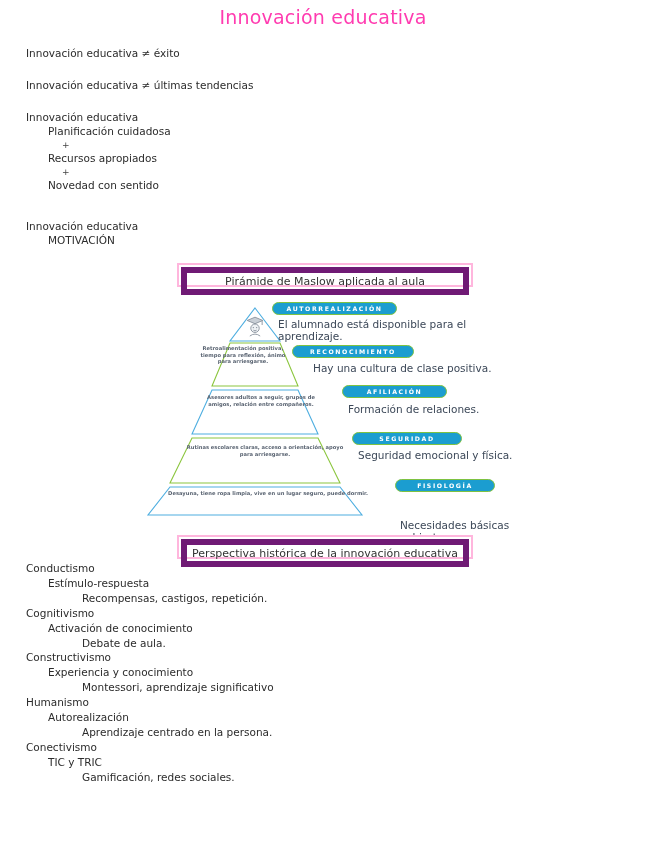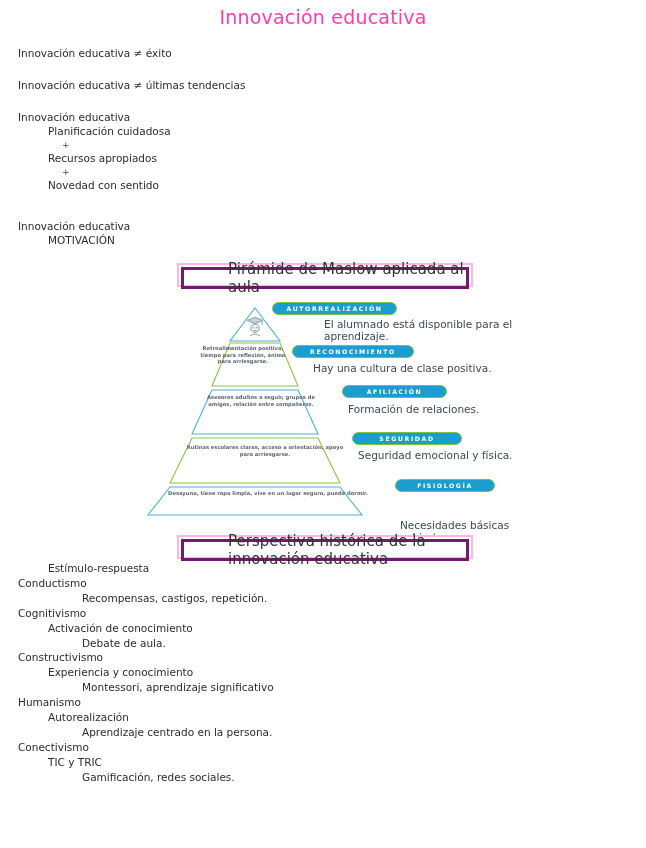--- a/index.html
+++ b/index.html
@@ -33,50 +33,49 @@
   
   .outline {
     position: absolute;
     left: 14px;
     font-size: 10.5px;
     line-height: 1.38;
     color: #2b2b2b;
     font-family: "DejaVu Sans", sans-serif;
     white-space: nowrap;
   }
-  .lvl0 { margin-left: 4px; }
+  .lvl0 { margin-left: 12px; }
   .lvl1 { margin-left: 34px; }
   .lvl2 { margin-left: 68px; }
   .dot  { margin-left: 48px; font-size: 9px; color: #444; }
 
   #block-neq     { top: 46px; }
   #block-neq2    { top: 78px; }
   #block-ingred  { top: 110px; }
   #block-motiv   { top: 219px; }
   #block-theory  { top: 561px; }
   #block-theory .row { line-height: 1.42; }
 
   
   .pink-box {
     position: absolute;
     border: 2px solid #ffb6dd;
     background: #ffffff;
     padding: 2px;
     box-sizing: border-box;
   }
   .pink-box .inner {
-    border: 3px solid #701a75;
+    border: 6px solid #701a75;
     height: 100%;
     display: flex;
     align-items: center;
     justify-content: center;
-    font-size: 15px;
+    font-size: 11px;
     color: #333;
     font-family: "DejaVu Sans", sans-serif;
-    padding-left: 44px;
   }
   #box-maslow    { left: 177px; top: 263px; width: 296px; height: 24px; }
   #box-histórica { left: 177px; top: 527px; width: 296px; height: 24px; margin-top: 8px; }
 
   
   #pyramid-figure {
     position: absolute;
     left: 120px;
     top: 298px;
     width: 390px;
@@ -131,21 +130,21 @@
   }
   .level-caption {
     position: absolute;
     color: #3c4858;
     font-size: 10.5px;
     line-height: 1.16;
     font-family: "DejaVu Sans", sans-serif;
   }
 
   #badge-autorrealizacion { left: 152px; top: 4px;   width: 125px; }
-  #cap-autorrealizacion   { left: 158px; top: 20px;  width: 215px; margin-left: 46px; }
+  #cap-autorrealizacion   { left: 158px; top: 20px;  width: 215px; }
   #badge-reconocimiento   { left: 172px; top: 47px;  width: 122px; }
   #cap-reconocimiento     { left: 193px; top: 64px;  width: 215px; }
   #badge-afiliacion       { left: 222px; top: 87px;  width: 105px; }
   #cap-afiliacion         { left: 228px; top: 105px; width: 200px; }
   #badge-seguridad        { left: 232px; top: 134px; width: 110px; }
   #cap-seguridad          { left: 238px; top: 151px; width: 165px; }
   #badge-fisiologia       { left: 275px; top: 181px; width: 100px; }
   #cap-fisiologia         { left: 280px; top: 197px; width: 130px; margin-top: 24px; }
 </style>
 </head>
@@ -225,22 +224,22 @@
 
   <div class="level-badge" id="badge-fisiologia">FISIOLOGÍA</div>
   <div class="level-caption" id="cap-fisiologia">Necesidades básicas cubiertas.</div>
 </div>
 
 <div class="pink-box" id="box-histórica">
   <div class="inner">Perspectiva histórica de la innovación educativa</div>
 </div>
 
 <div class="outline" id="block-theory">
+    <div class="row lvl0">Conductismo</div>
     <div class="row lvl1">Estímulo-respuesta</div>
-    <div class="row lvl0">Conductismo</div>
     <div class="row lvl2">Recompensas, castigos, repetición.</div>
     <div class="row lvl0">Cognitivismo</div>
     <div class="row lvl1">Activación de conocimiento</div>
     <div class="row lvl2">Debate de aula.</div>
     <div class="row lvl0">Constructivismo</div>
     <div class="row lvl1">Experiencia y conocimiento</div>
     <div class="row lvl2">Montessori, aprendizaje significativo</div>
     <div class="row lvl0">Humanismo</div>
     <div class="row lvl1">Autorealización</div>
     <div class="row lvl2">Aprendizaje centrado en la persona.</div>

